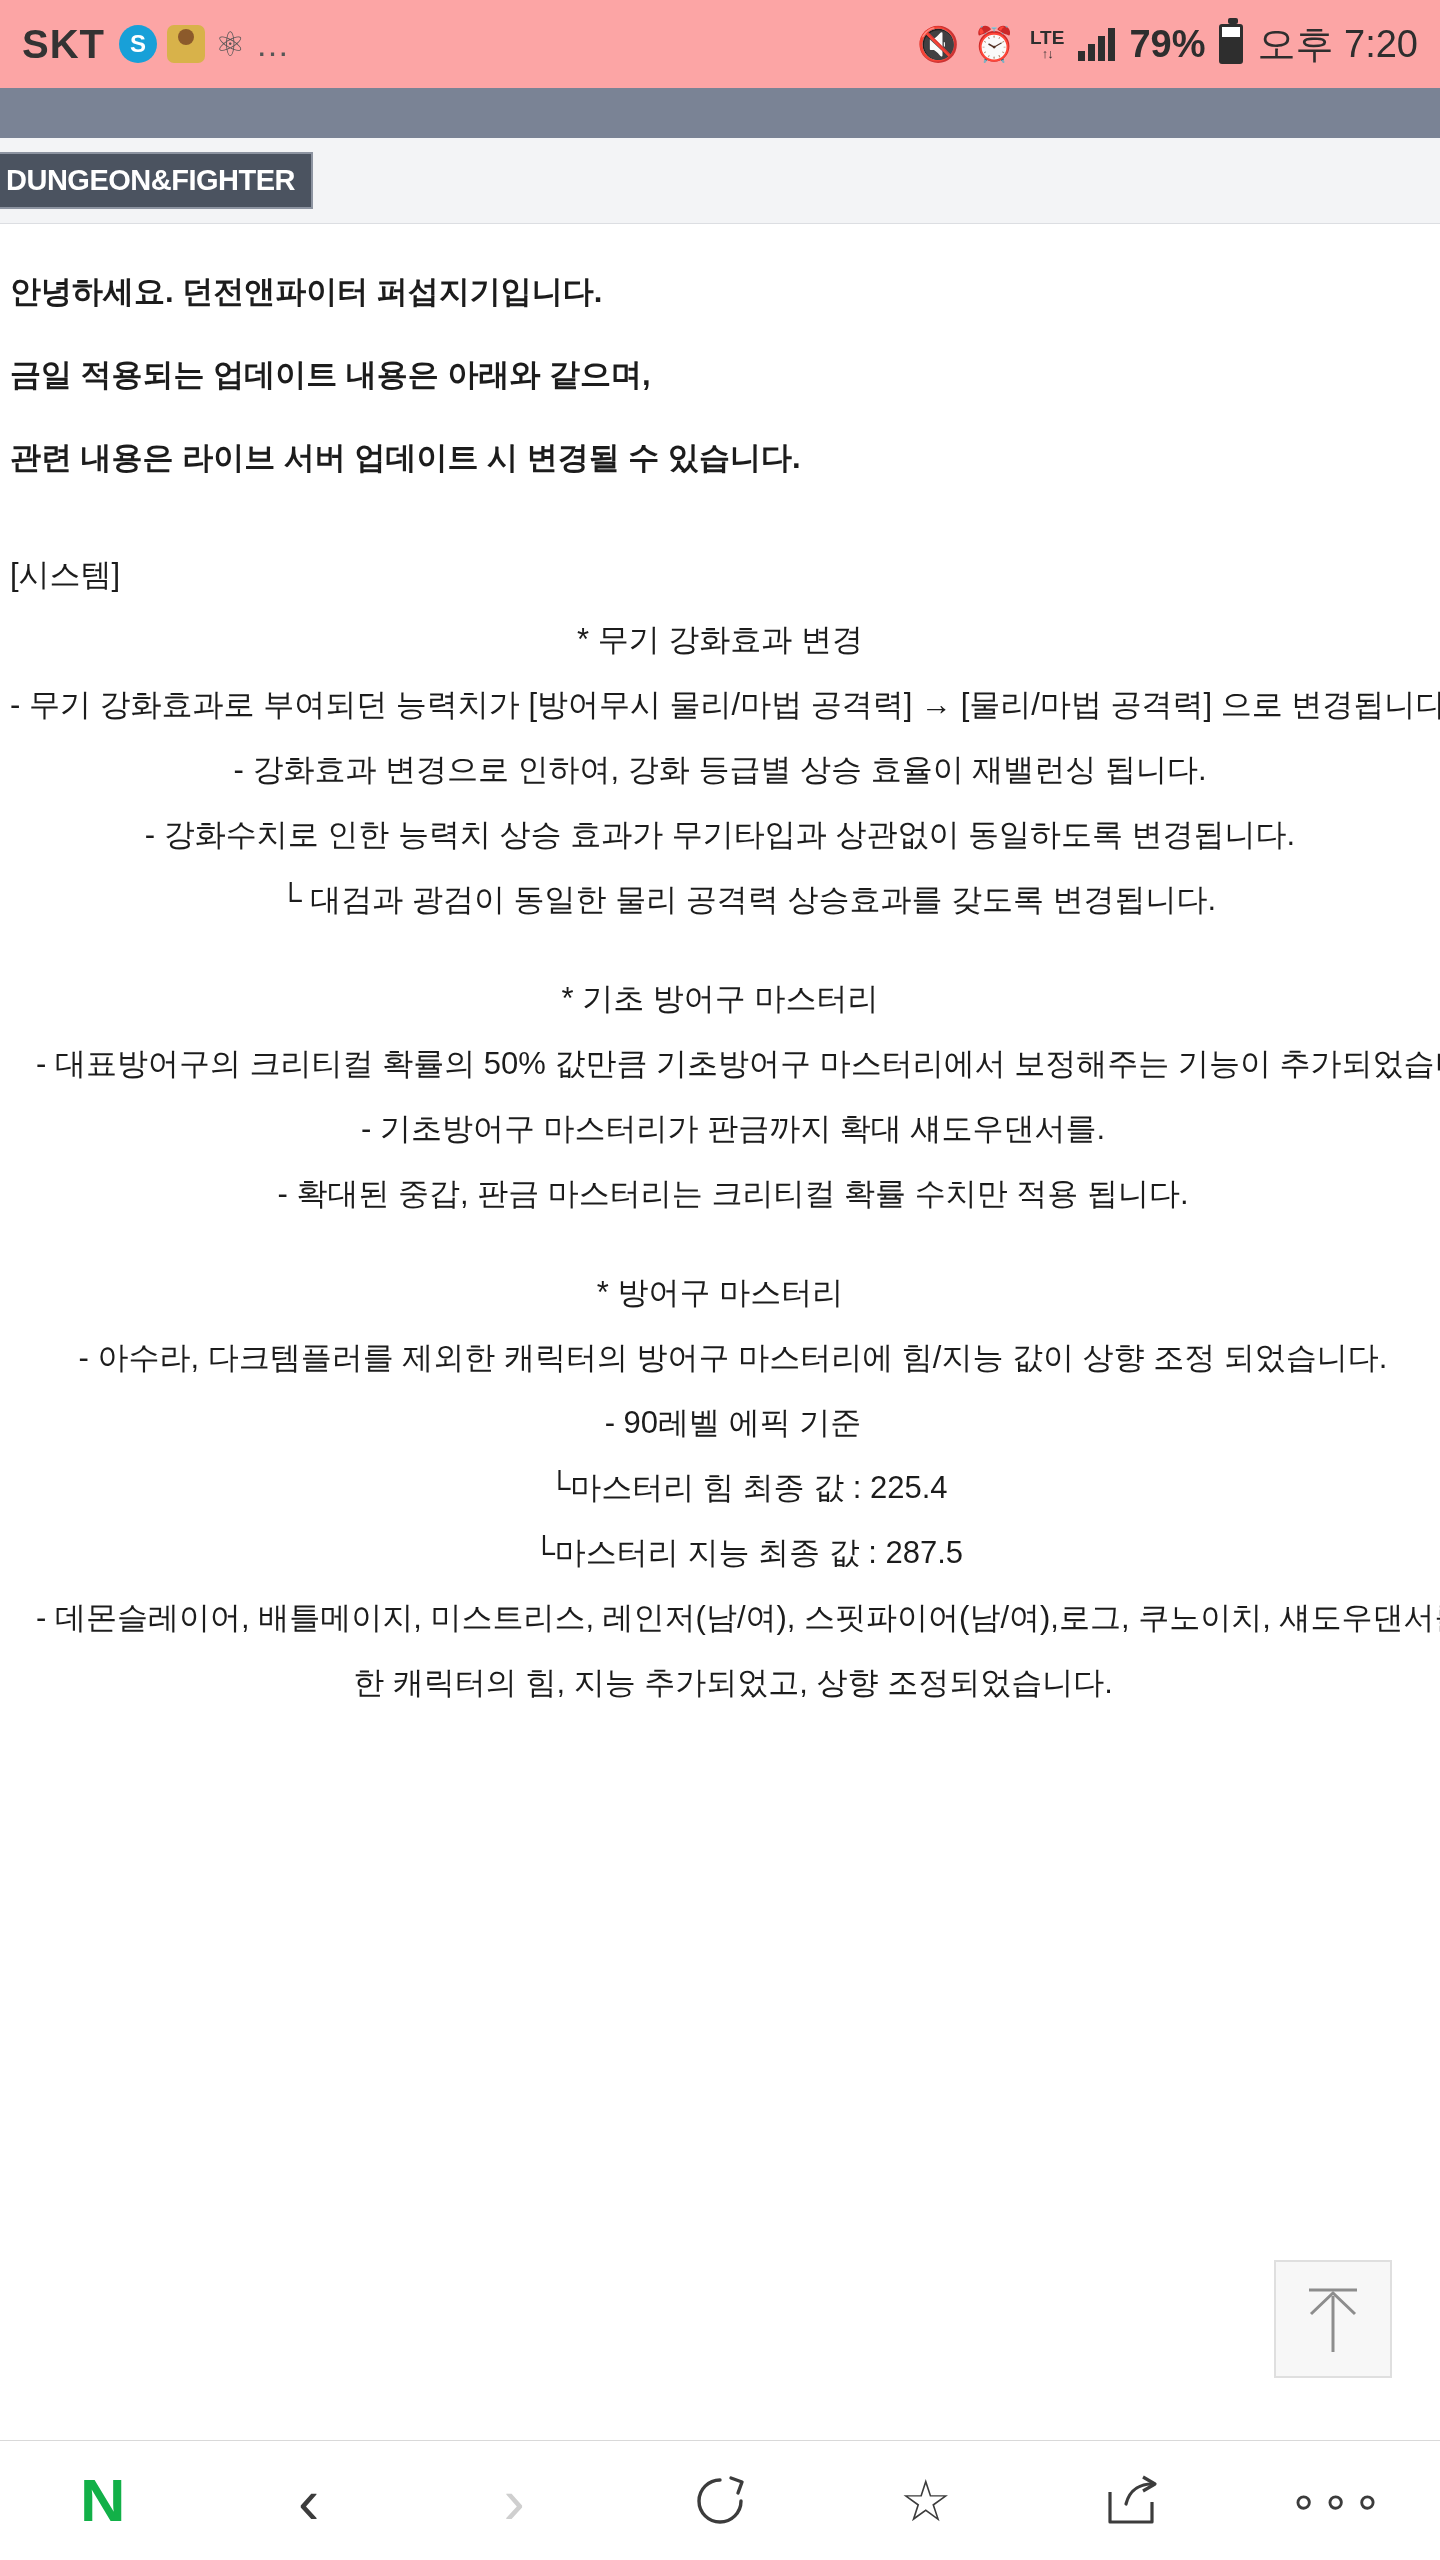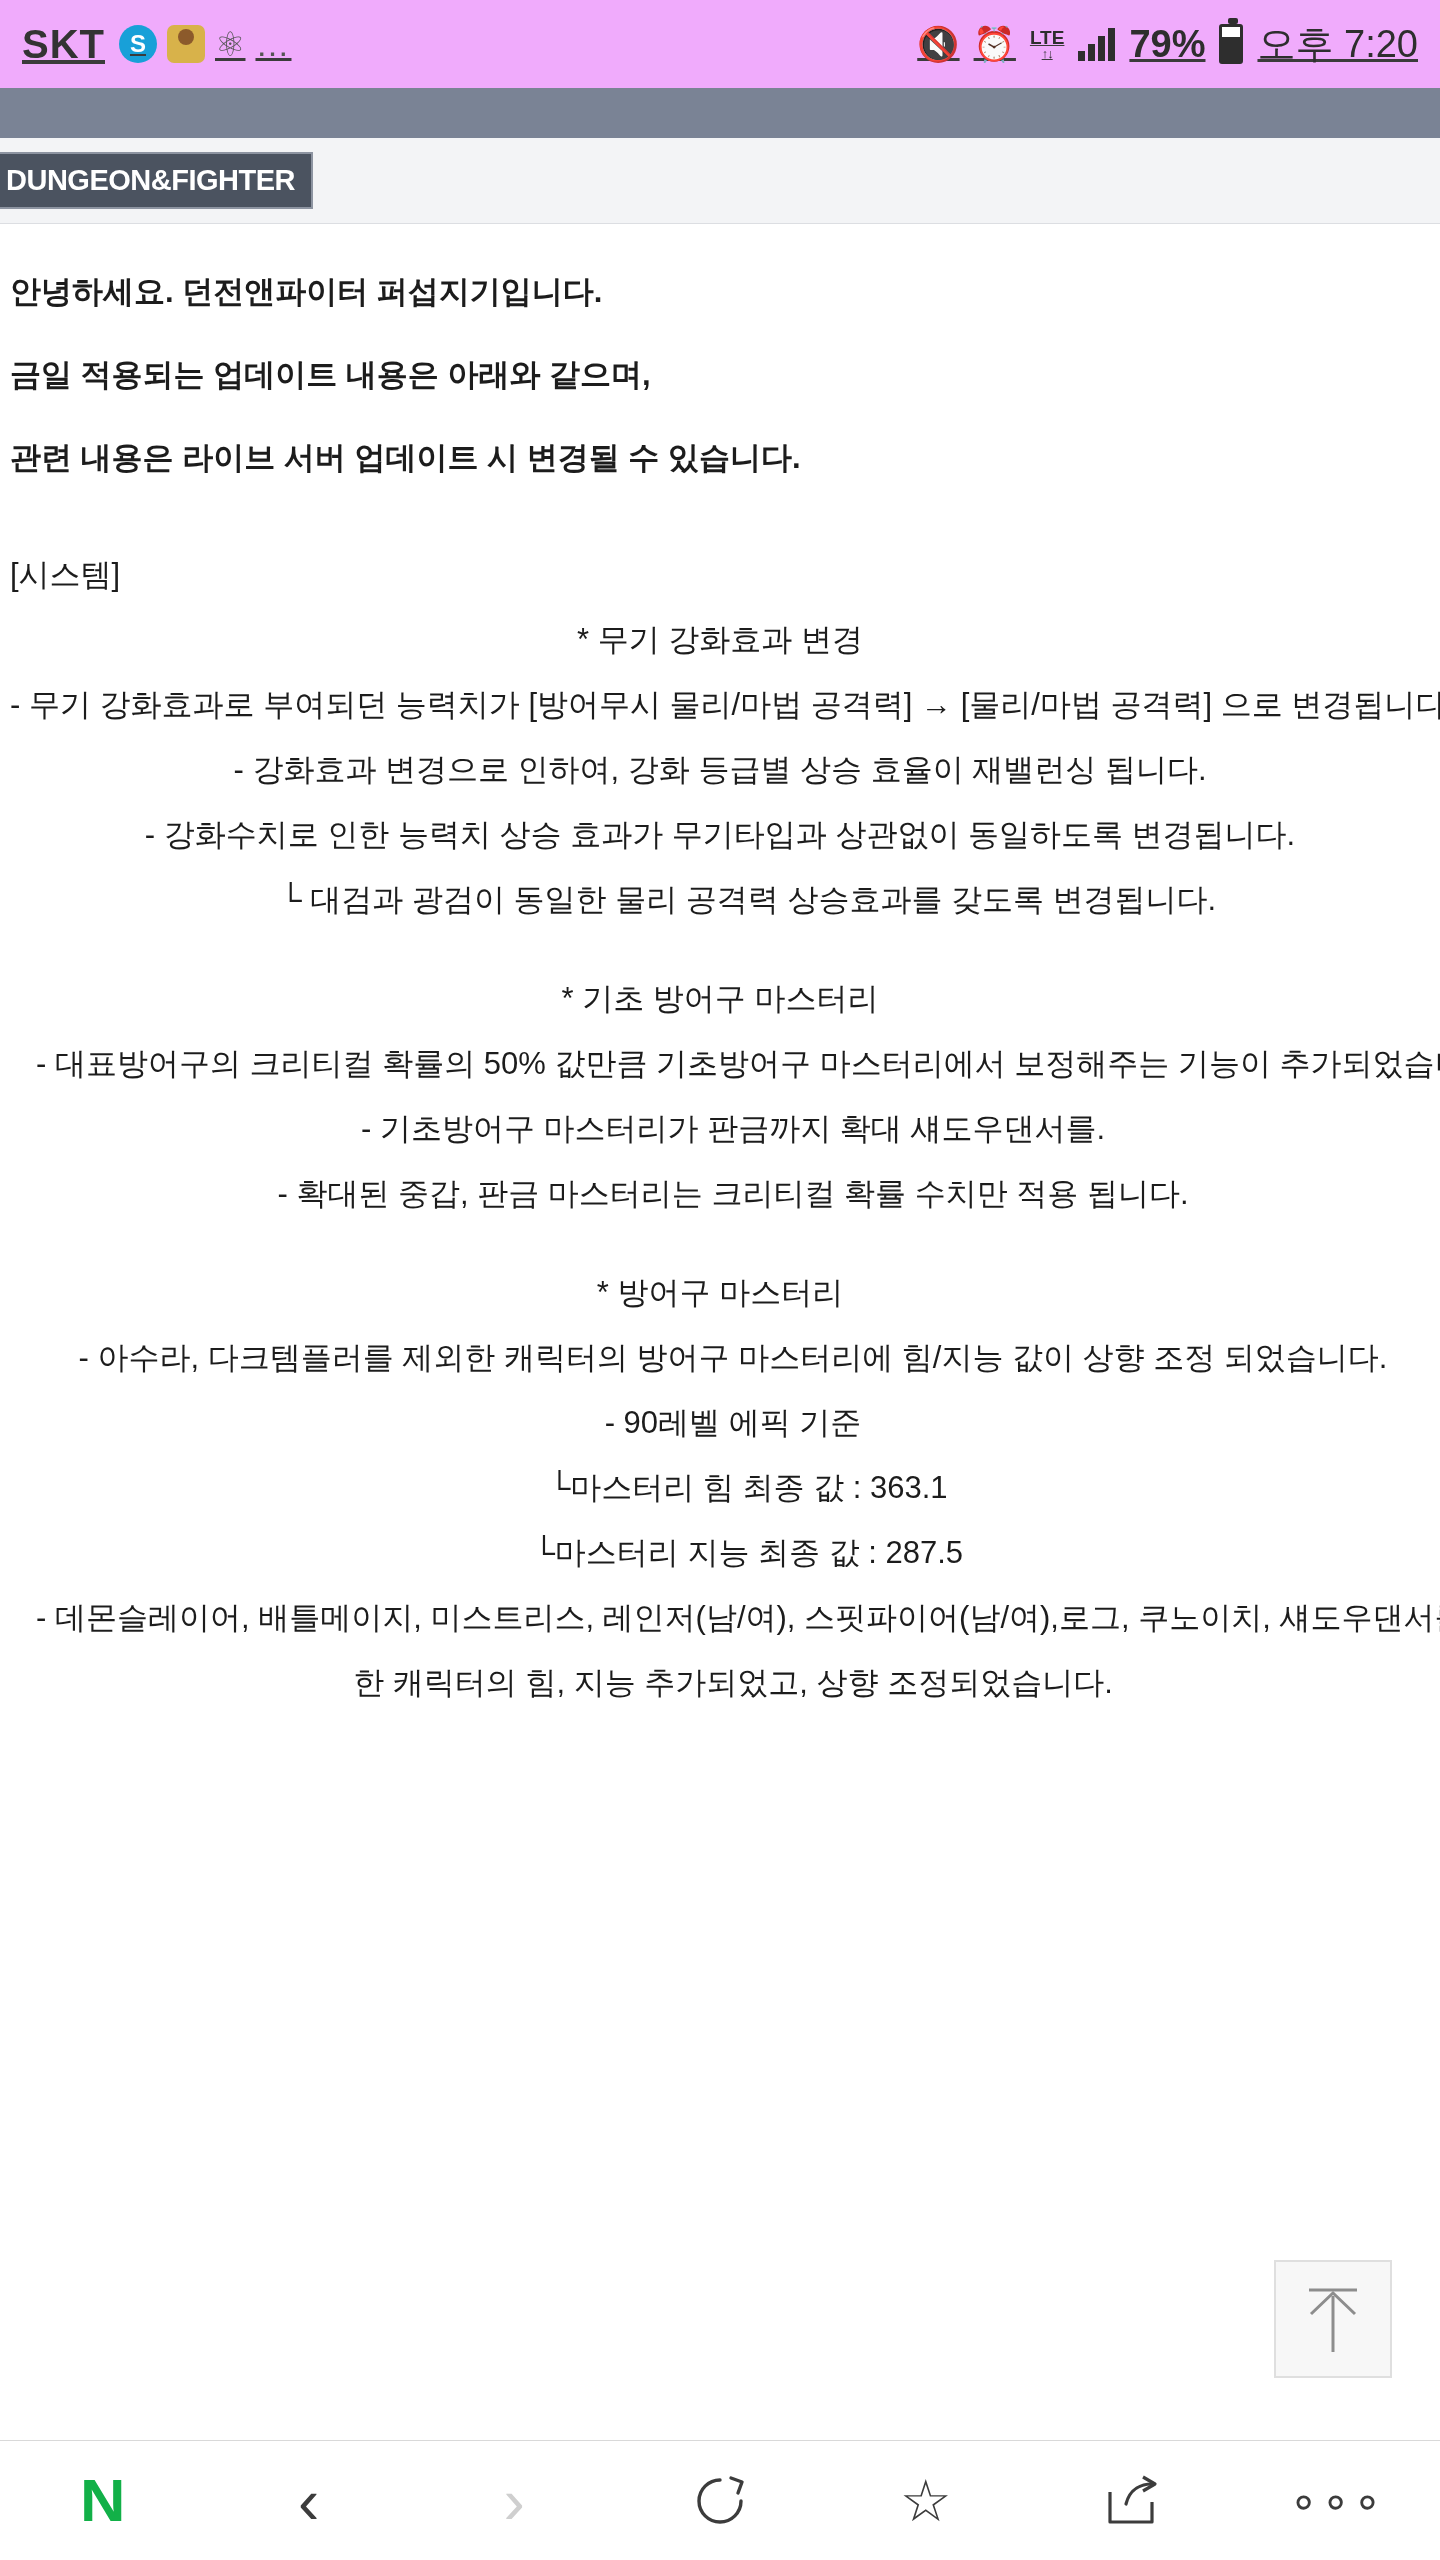--- a/index.html
+++ b/index.html
@@ -7,26 +7,25 @@
     width: 1440px;
     height: 2560px;
     background: #ffffff;
     font-family: "Liberation Sans", sans-serif;
     overflow: hidden;
   }
 
   
   .statusbar {
     height: 88px;
-    background: #f0abfc;
+    background: #fca5a5;
     display: flex;
     align-items: center;
     padding: 0 22px;
     color: #3b3b3b;
-    text-decoration: underline;
   }
   .carrier {
     font-size: 40px;
     font-weight: bold;
     letter-spacing: 1px;
     color: #333;
     margin-right: 14px;
   }
   .sb-icon { margin-right: 10px; display: inline-flex; align-items: center; }
   .circle-icon {
@@ -231,21 +230,21 @@
       <div class="p tight ind2">└ 대검과 광검이 동일한 물리 공격력 상승효과를 갖도록 변경됩니다.</div>
       <div class="p spacer"></div>
       <div class="p tight">* 기초 방어구 마스터리</div>
       <div class="p tight ind1 nowrap">- 대표방어구의 크리티컬 확률의 50% 값만큼 기초방어구 마스터리에서 보정해주는 기능이 추가되었습니다.</div>
       <div class="p tight ind1">- 기초방어구 마스터리가 판금까지 확대 섀도우댄서를.</div>
       <div class="p tight ind1">- 확대된 중갑, 판금 마스터리는 크리티컬 확률 수치만 적용 됩니다.</div>
       <div class="p spacer"></div>
       <div class="p tight">* 방어구 마스터리</div>
       <div class="p tight ind1">- 아수라, 다크템플러를 제외한 캐릭터의 방어구 마스터리에 힘/지능 값이 상향 조정 되었습니다.</div>
       <div class="p tight ind1">- 90레벨 에픽 기준</div>
-      <div class="p tight ind2">└마스터리 힘 최종 값 : 363.1</div>
+      <div class="p tight ind2">└마스터리 힘 최종 값 : 225.4</div>
       <div class="p tight ind2">└마스터리 지능 최종 값 : 287.5</div>
       <div class="p tight ind1 nowrap">- 데몬슬레이어, 배틀메이지, 미스트리스, 레인저(남/여), 스핏파이어(남/여),로그, 쿠노이치, 섀도우댄서를 제외</div>
       <div class="p tight ind1 nowrap">한 캐릭터의 힘, 지능 추가되었고, 상향 조정되었습니다.</div>
     </div>
 
   <div class="to-top">
     <svg width="60" height="70" viewBox="0 0 60 70">
       <line x1="30" y1="68" x2="30" y2="12" stroke="#8d8d8d" stroke-width="3"></line>
       <polyline points="8,30 30,9 52,30" fill="none" stroke="#8d8d8d" stroke-width="3"></polyline>
       <line x1="6" y1="6" x2="54" y2="6" stroke="#8d8d8d" stroke-width="3"></line>

